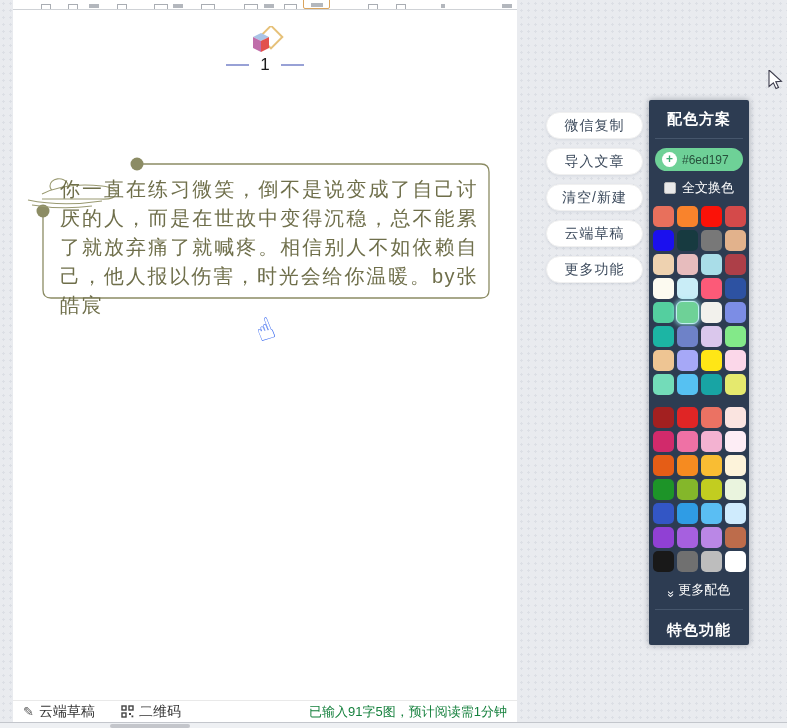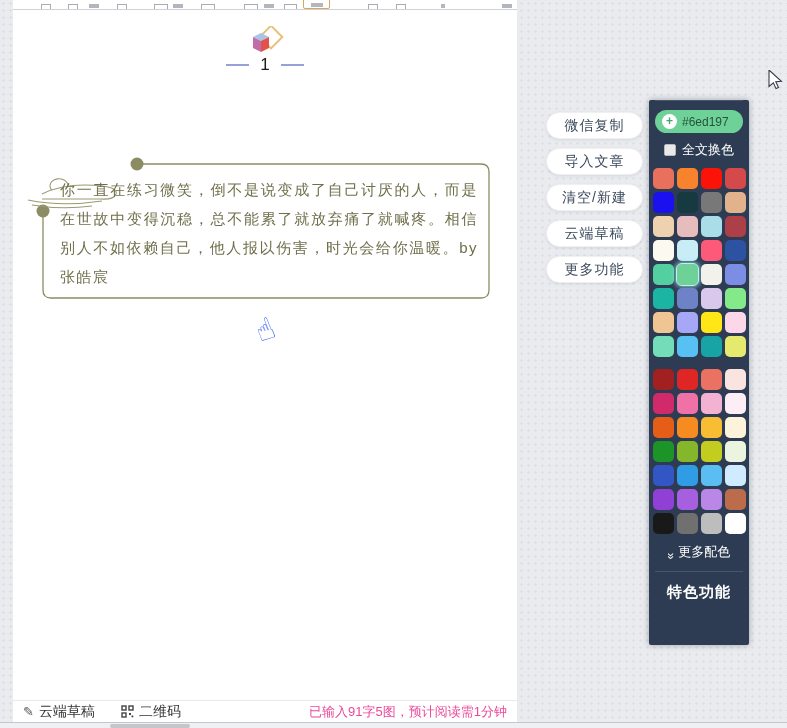--- a/index.html
+++ b/index.html
@@ -36,37 +36,37 @@
 
   .title-row { position:absolute; left:0; top:102px; width:100%;
     display:flex; align-items:center; justify-content:center; gap:13px; }
   .page-title { font-size:20px; color:#4c4c4c; font-weight:400; letter-spacing:2px; }
 
   
   .quote-wrap { position:absolute; left:7px; top:150px; width:480px; height:160px; }
   .quote-wrap svg.frame { position:absolute; left:0; top:0; }
   .quote-text {
     position:absolute; left:40px; top:25px; width:418px;
-    font-size:15px; line-height:29px; letter-spacing:1.5px;
+    font-size:20px; line-height:29px; letter-spacing:1.5px;
     color:#6f6f4b; text-align:justify;
   }
   .hand-wrap { position:absolute; left:0; top:312px; width:100%; text-align:center; }
   .hand-glyph { display:inline-block; font-size:30px; color:#3f6df0;
     transform:rotate(-22deg); font-family:"DejaVu Sans",sans-serif; }
 
   
   .status-bar {
     position:absolute; left:0; top:700px; width:100%; height:22px;
     border-top:1px solid #e9e9e9; background:#fff;
     display:flex; align-items:center; padding:0 10px; gap:26px;
     font-size:14px; color:#333;
   }
   .status-item { display:flex; align-items:center; gap:5px; cursor:pointer; }
   .status-item .ic { color:#555; font-size:13px; font-family:"DejaVu Sans",sans-serif; }
-  .status-stats { margin-left:auto; color:#ec4899; font-size:13px; }
+  .status-stats { margin-left:auto; color:#15803d; font-size:13px; }
 
   
   .h-scroll { position:absolute; left:0; top:722px; width:787px; height:6px;
     background:#eef0f3; border-top:1px solid #c3c6cc; }
   .h-scroll .thumb { position:absolute; left:110px; top:1px; width:80px; height:4px;
     background:#c4c6cb; border-radius:2px; }
 
   
   .action-col { position:absolute; left:546px; top:112px; }
   .action-btn {
@@ -202,20 +202,21 @@
 
 <div class="action-col" id="action-col">
     <div class="action-btn">微信复制</div>
     <div class="action-btn">导入文章</div>
     <div class="action-btn">清空/新建</div>
     <div class="action-btn">云端草稿</div>
     <div class="action-btn">更多功能</div>
   </div>
 
 <div class="color-panel">
+  <div class="panel-title">配色方案</div>
   <hr class="panel-sep">
   <div class="cur-color-pill">
     <span class="plus">+</span>
     <span class="val">#6ed197</span>
   </div>
   <div class="recolor-row">
     <span class="cb"></span>
     <span>全文换色</span>
   </div>
   <div class="swatch-grid grid-1">

